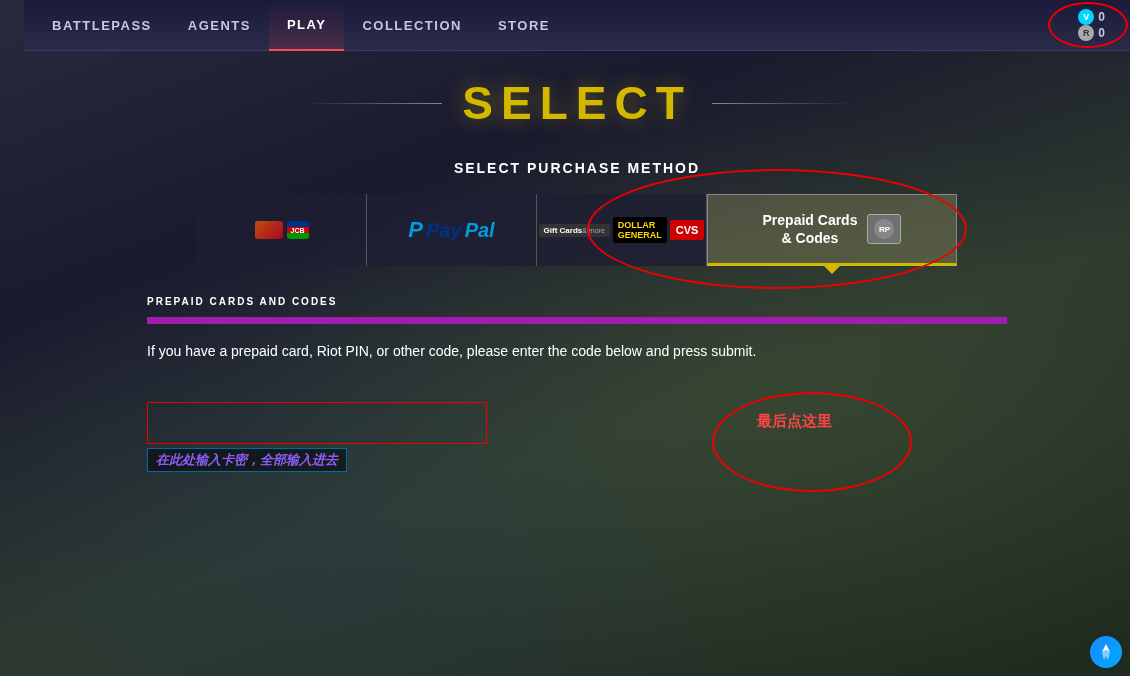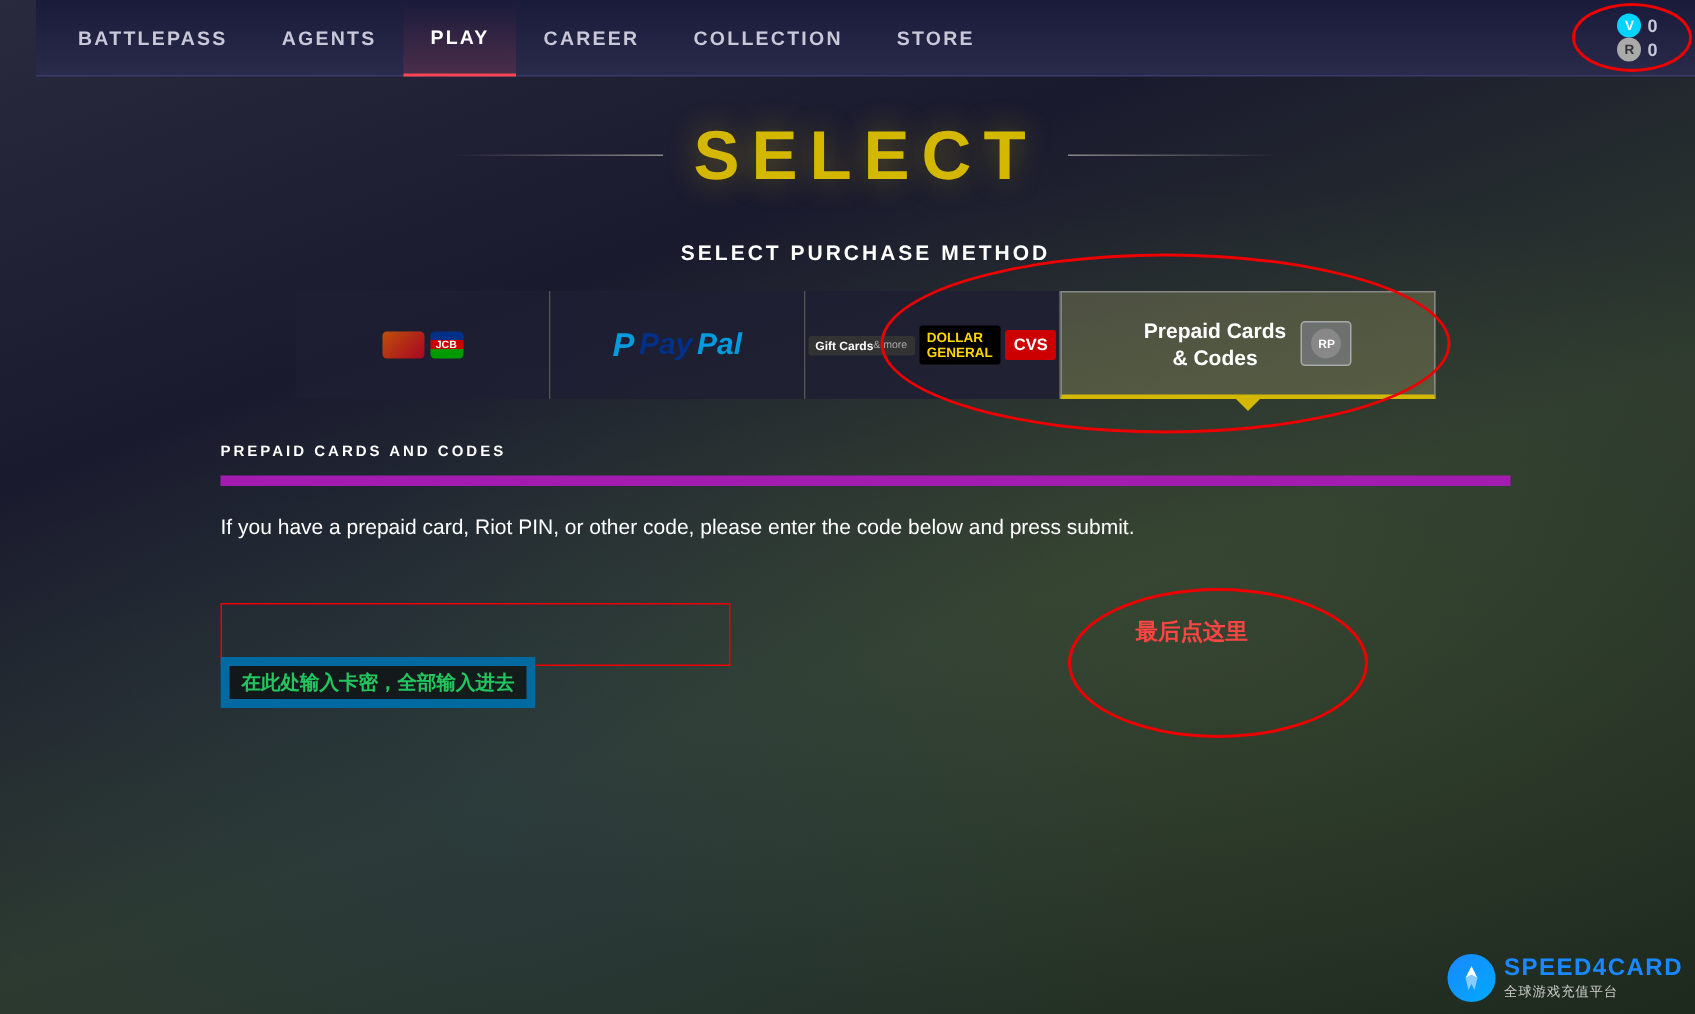--- a/index.html
+++ b/index.html
@@ -315,27 +315,28 @@
       border: 1.5px solid #e00;
       color: #fff;
       font-size: 13px;
       padding: 0 12px;
       outline: none;
     }
     .input-annotation {
       position: absolute;
       left: 0;
       bottom: -28px;
-      color: #22c55e;
+      color: #8b5cf6;
       font-size: 13px;
       font-weight: 600;
       background: rgba(0,0,0,0.5);
-      border: 6px solid #0369a1;
+      border: 1px solid #0369a1;
       padding: 2px 8px;
       white-space: nowrap;
+      font-style: italic;
     }
 
     
     .submit-area {
       display: flex;
       flex-direction: column;
       align-items: center;
       gap: 8px;
     }
     .submit-annotation {
@@ -415,21 +416,20 @@
 <body>
 
 <div class="page-wrapper">
   <div class="bg"></div>
 
   <nav class="nav">
     <div class="nav-items">
       <a class="nav-item">BATTLEPASS</a>
       <a class="nav-item">AGENTS</a>
       <a class="nav-item active">PLAY</a>
-      <a class="nav-item">CAREER</a>
       <a class="nav-item">COLLECTION</a>
       <a class="nav-item">STORE</a>
       <div class="nav-spacer"></div>
       <div class="nav-currencies">
         <div class="currency-item">
           <span class="currency-icon vp-icon">V</span>
           <span>0</span>
         </div>
         <div class="currency-item">
           <span class="currency-icon rp-icon">R</span>
@@ -511,19 +511,15 @@
     </div>
   </div>
 
   <div class="watermark">
     <div class="watermark-icon">
       <svg width="20" height="20" viewBox="0 0 20 20">
         <polygon points="10,2 14,10 10,8 6,10" fill="white"></polygon>
         <polygon points="6,10 8,18 10,14 12,18 14,10 10,8" fill="#88ccff"></polygon>
       </svg>
     </div>
-    <div class="watermark-text">
-      <span class="watermark-name">SPEED4CARD</span>
-      <span class="watermark-sub">全球游戏充值平台</span>
-    </div>
   </div>
 
 </div>
 
 </body></html>

